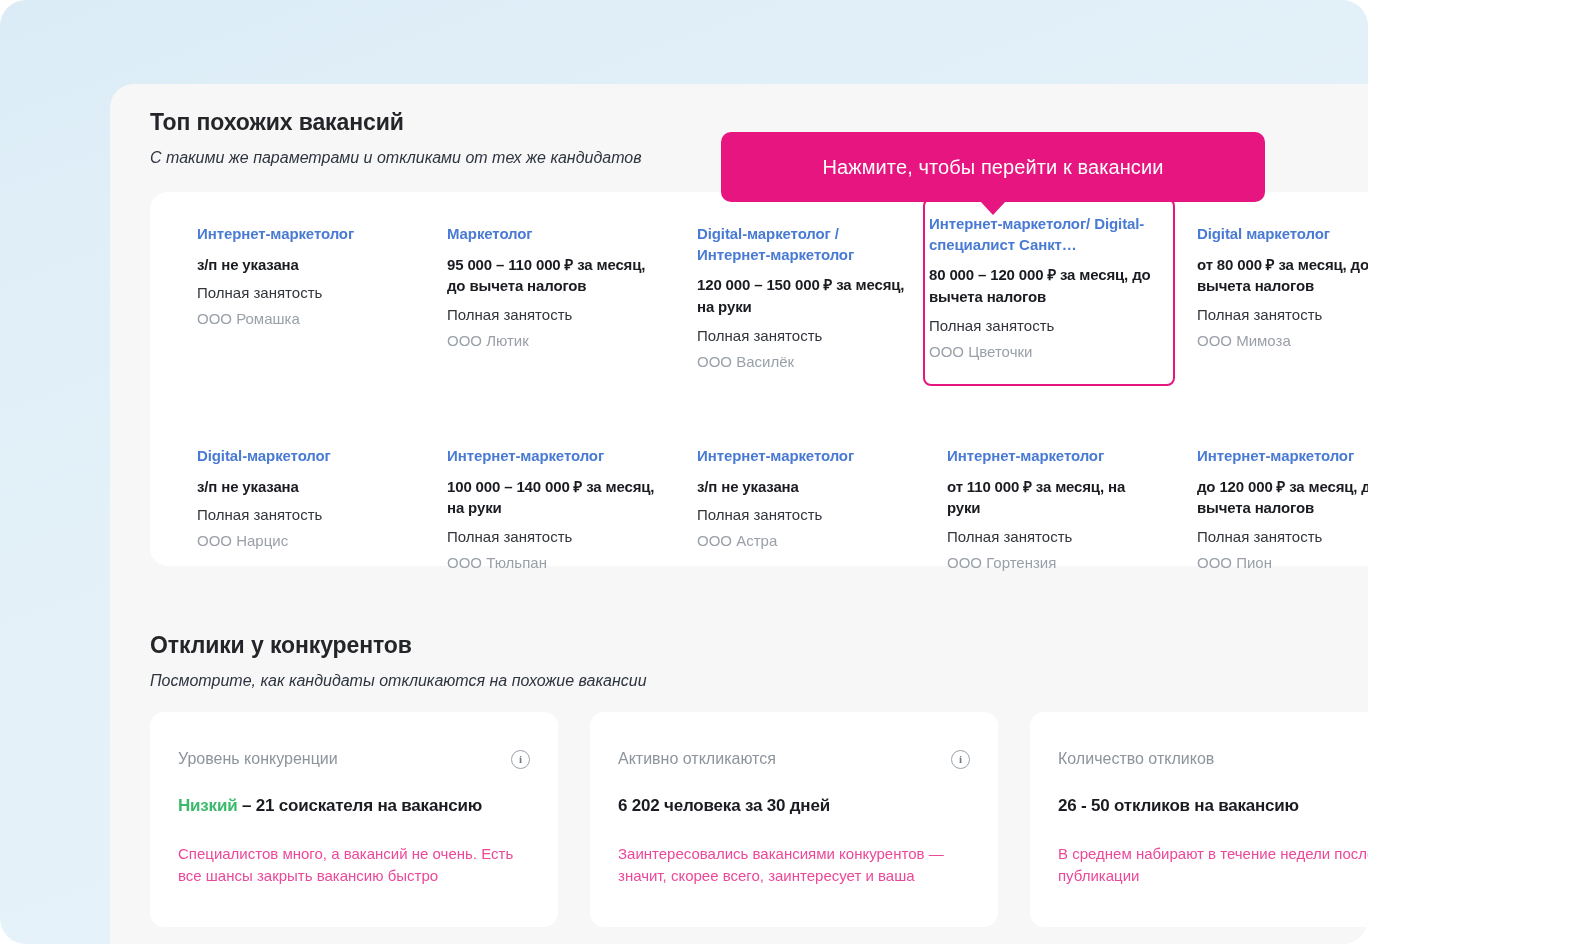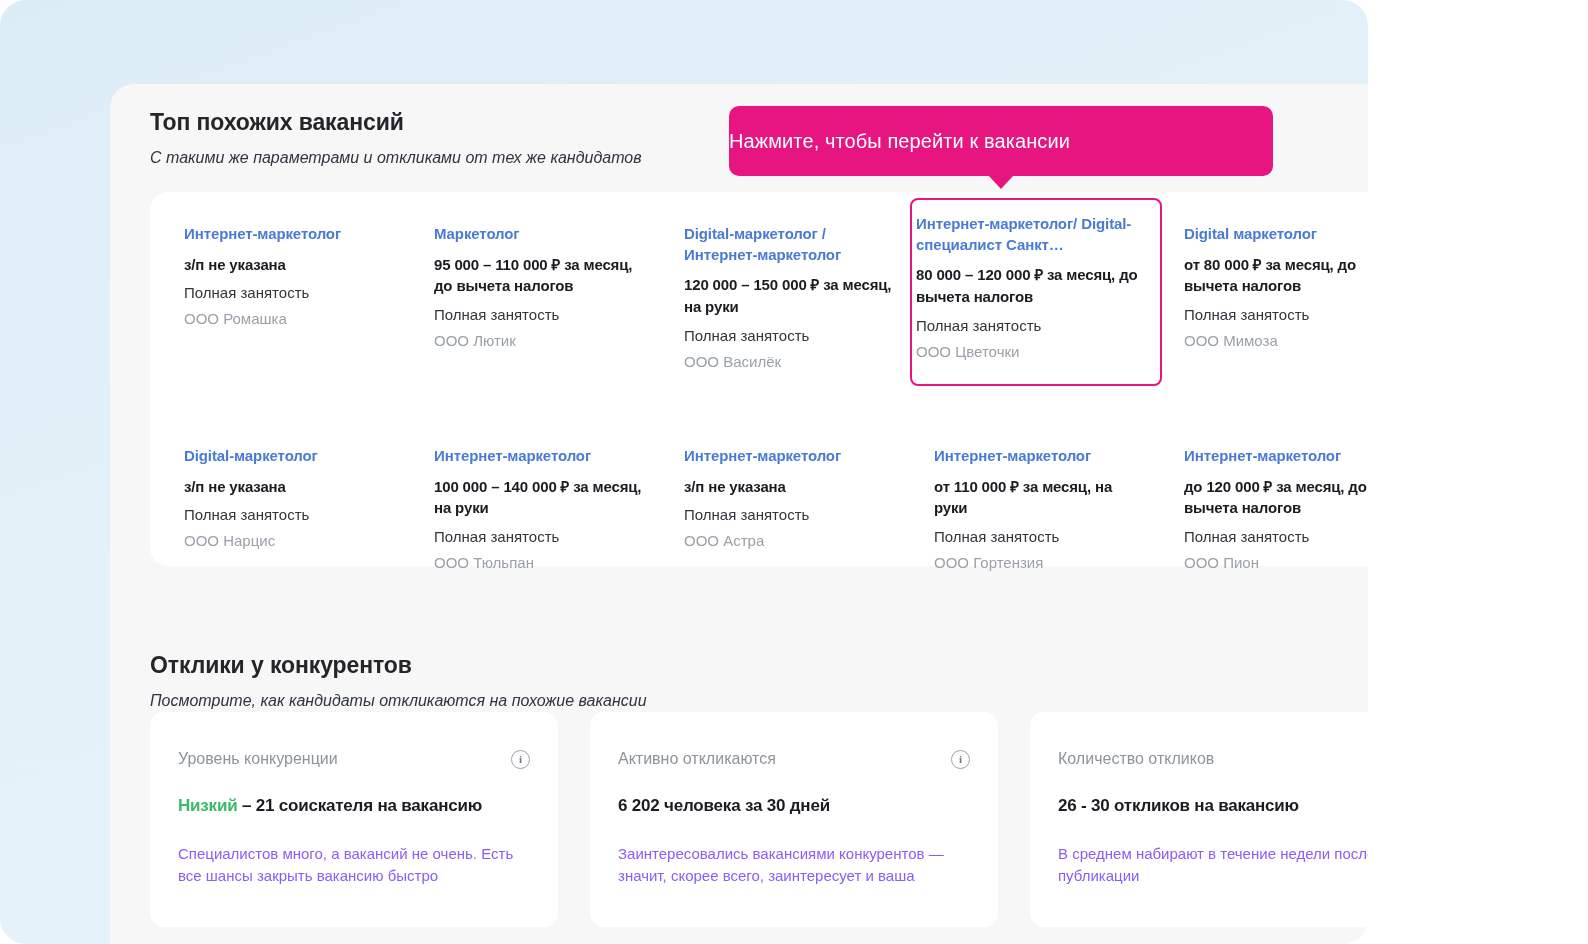--- a/index.html
+++ b/index.html
@@ -54,21 +54,21 @@
     left: 40px;
     top: 108px;
     width: 1288px;
     height: 374px;
     background: #ffffff;
     border-radius: 18px;
   }
 
   .vac-grid {
     position: absolute;
-    left: 12px;
+    left: 25px;
     top: 16px;
     width: 1250px;
     display: grid;
     grid-template-columns: repeat(5, 1fr);
     row-gap: 44px;
   }
   .vac {
     padding: 14px 18px 14px 20px;
     border: 2px solid transparent;
     border-radius: 8px;
@@ -103,48 +103,48 @@
   .vac-comp {
     font-size: 15px;
     color: #9aa0a8;
     margin-top: 9px;
   }
 
   
   .tooltip {
     position: absolute;
     left: 721px;
-    top: 106px;
+    top: 132px;
     width: 544px;
     height: 70px;
     background: #e6157f;
     border-radius: 10px;
     display: flex;
     align-items: center;
+    justify-content: center;
     z-index: 20;
-    margin-left: 8px;
   }
   .tooltip-text {
     color: #ffffff;
     font-size: 20px;
     letter-spacing: 0.1px;
   }
   .tooltip-arrow {
     position: absolute;
     left: 50%;
     bottom: -13px;
     margin-left: -13px;
     width: 0; height: 0;
     border-left: 13px solid transparent;
     border-right: 13px solid transparent;
     border-top: 14px solid #e6157f;
   }
 
   
-  #sec2head { top: 568px; }
+  #sec2head { top: 548px; }
 
   .stats-row {
     position: absolute;
     left: 40px;
     top: 628px;
     width: 1288px;
     display: flex;
     gap: 32px;
   }
   .stat {
@@ -182,21 +182,21 @@
     margin-top: 27px;
     font-size: 17px;
     font-weight: bold;
     color: #1a1c21;
     letter-spacing: -0.2px;
   }
   .stat-value .accent { color: #3aba6a; }
   .stat-desc {
     margin-top: 27px;
     font-size: 15px;
-    color: #8b5cf6;
+    color: #ec4899;
     line-height: 1.45;
   }
   .stray-dot {
     position: absolute;
     left: 1152px;
     top: 524px;
     width: 3px; height: 3px;
     background: #b6bcc4;
     border-radius: 50%;
   }
@@ -299,21 +299,21 @@
             <div class="info-icon">i</div>
           </div>
           <div class="stat-value"><span>6 202 человека за 30 дней</span></div>
           <div class="stat-desc">Заинтересовались вакансиями конкурентов — значит, скорее всего, заинтересует и ваша</div>
         </div>
         <div class="stat">
           <div class="stat-head">
             <div class="stat-label">Количество откликов</div>
             <div class="info-icon">i</div>
           </div>
-          <div class="stat-value"><span>26 - 30 откликов на вакансию</span></div>
+          <div class="stat-value"><span>26 - 50 откликов на вакансию</span></div>
           <div class="stat-desc">В среднем набирают в течение недели после публикации</div>
         </div>
       </div>
 
   </div>
 
   <div class="tooltip">
     <span class="tooltip-text">Нажмите, чтобы перейти к вакансии</span>
     <span class="tooltip-arrow"></span>
   </div>

